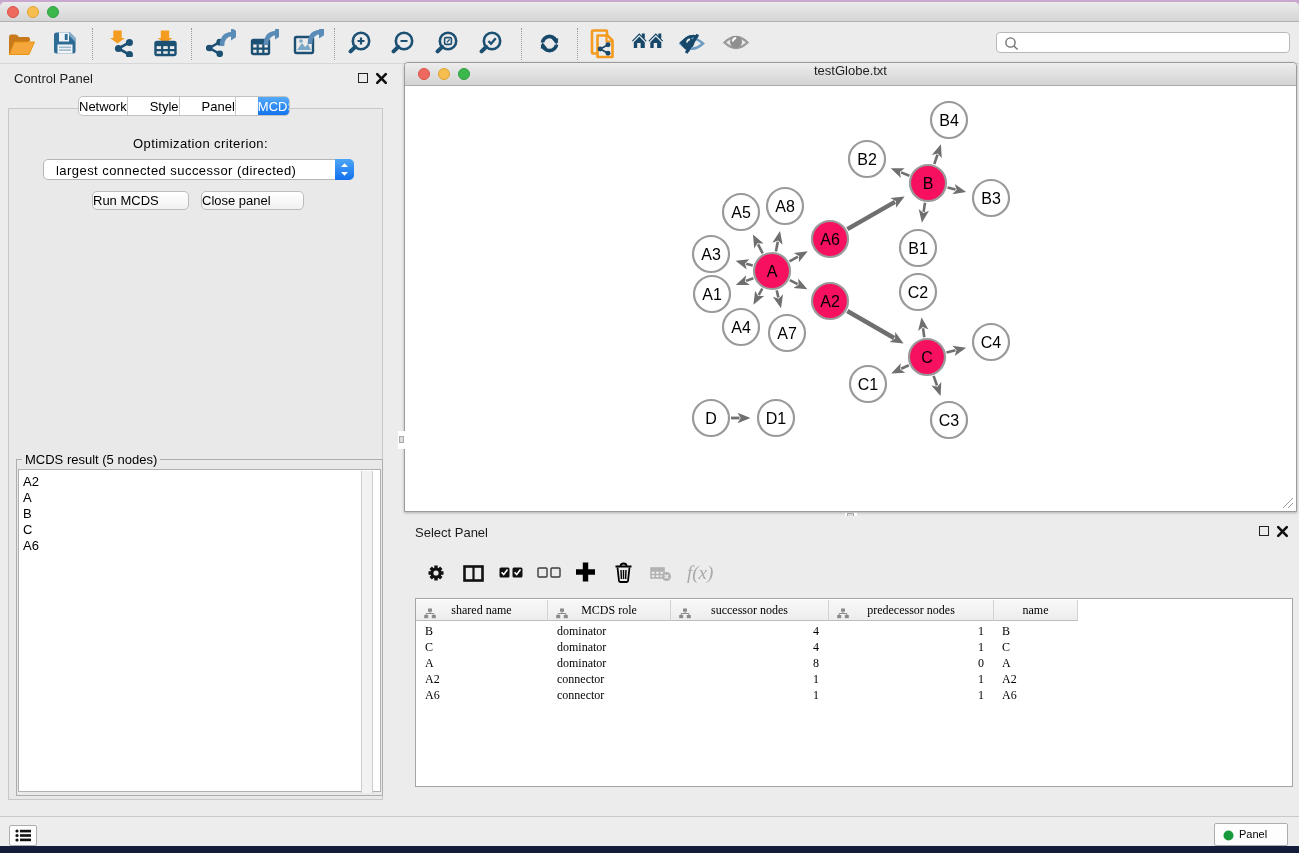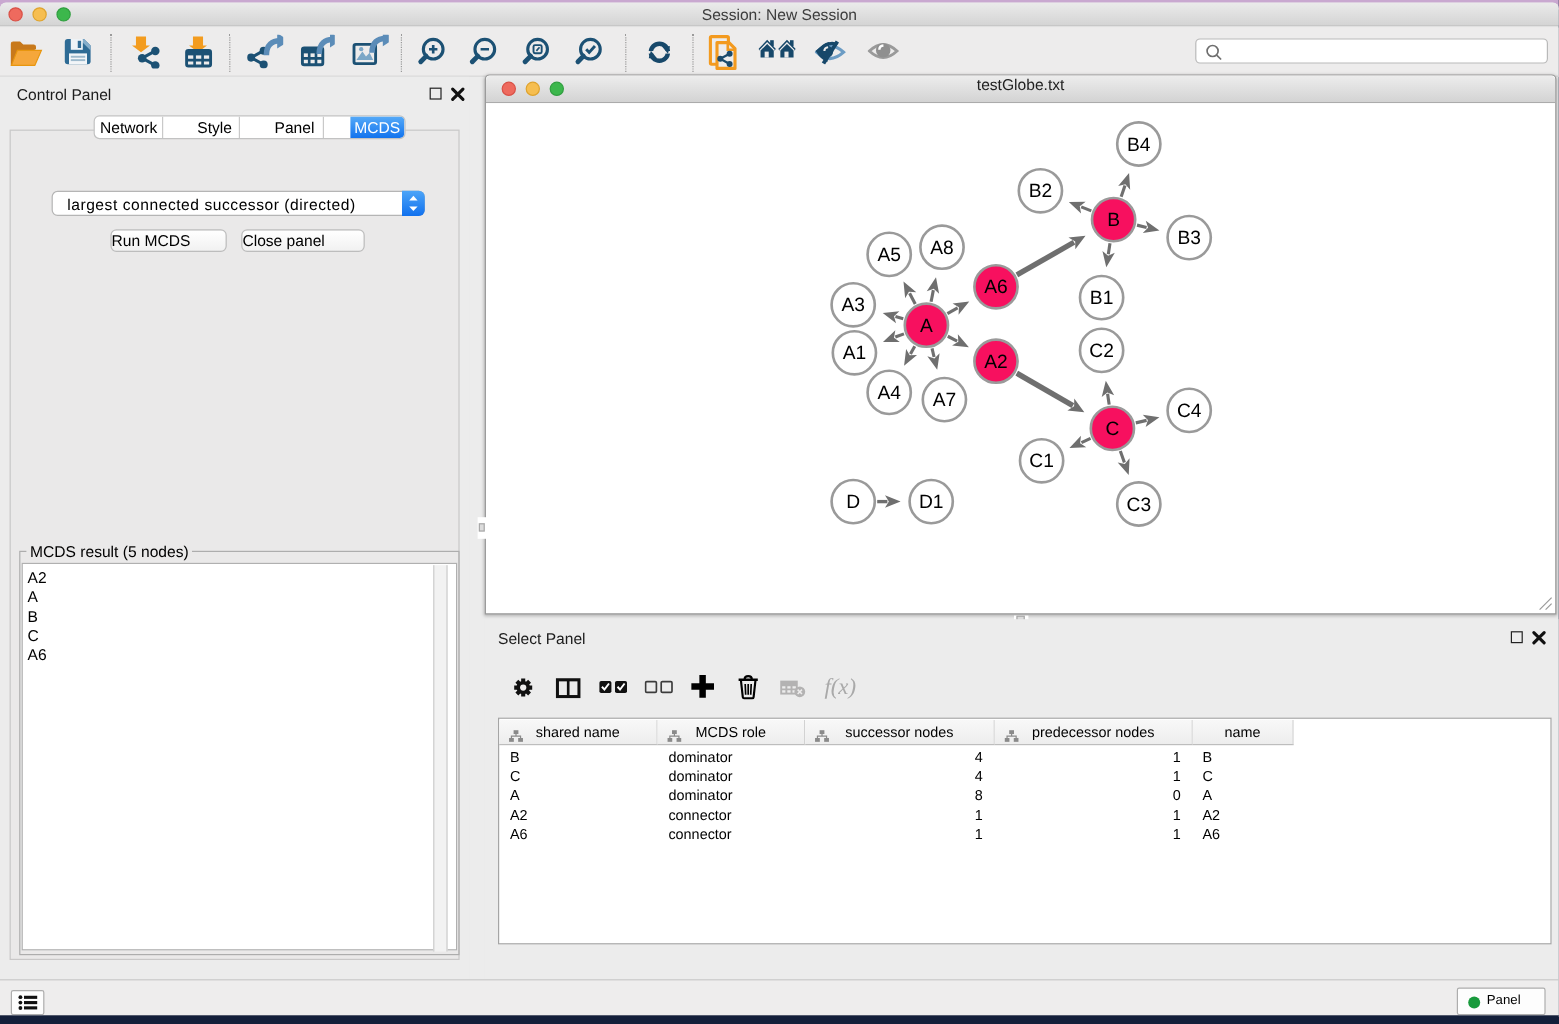--- a/index.html
+++ b/index.html
@@ -42,39 +42,38 @@
 #fs-list .items { left:4px; top:4px; font-size:13px; line-height:16px; color:#000; }
 #fs-scroll { right:7px; top:0.5px; width:12px; height:322px; background:#f2f2f2; border-left:1px solid #cccccc; border-right:1px solid #cccccc; }
 
 #netwin { left:404px; top:60px; width:893px; height:450px; background:#fff; border:1px solid #9b9b9b; border-radius:4px 4px 0 0; box-shadow:0 1px 3px rgba(0,0,0,0.25); }
 #net-titlebar { left:0; top:0; width:891px; height:23px; background:linear-gradient(#ededed,#d3d3d3); border-bottom:1px solid #ababab; border-radius:4px 4px 0 0; }
 #net-titlebar .t1 { left:13px; top:5px; } #net-titlebar .t2 { left:33px; top:5px; } #net-titlebar .t3 { left:53px; top:5px; }
 #net-title { left:0; top:0; width:891px; text-align:center; font-size:13px; color:#1f1f1f; }
 #graph { left:0; top:24px; }
 
 #tpanel { left:404px; top:514px; width:895px; height:300px; background:#ececec; }
-#ttable { left:11px; top:82px; width:878px; height:189px; background:#fff; border:1px solid #a5a5a5; }
+#ttable { left:11px; top:82px; width:878px; height:189px; background:#fff; border:1px solid #a5a5a5;font-family:Liberation Serif, serif; }
 .th { top:1px; height:21px; background:linear-gradient(#f8f8f8,#ededed); border-right:1px solid #d2d2d2; border-bottom:1px solid #bdbdbd; font-size:12px; color:#000; text-align:center; line-height:21px; }
 .td { font-size:12px; color:#000; height:16px; line-height:16px; }
 
 #btabs { left:671px; top:788px; height:22px; }
 
 #statusbar { left:0; top:814px; width:1299px; height:30px; background:#eeeded; border-top:1px solid #c9c9c9; }
 #menu-btn { left:9px; top:8px; width:28px; height:21px; background:#fdfdfd; border:1px solid #adadad; border-radius:2px; }
 #mem-btn { left:1214px; top:6px; width:74px; height:23px; background:#fdfdfd; border:1px solid #adadad; border-radius:2px; font-size:11px; color:#000; }
 </style>
 </head>
 <body>
 <div class="abs" id="desktop-top"></div>
 <div class="abs" id="app">
   <div class="abs" id="titlebar">
     <div class="abs tl r t1"></div>
       <div class="abs tl y t2"></div>
       <div class="abs tl g t3"></div>
-    <div class="abs" id="title-text">Session: New Session</div>
   </div>
   <div class="abs" id="toolbar">
       <svg class="abs" style="left:7px; top:8px;" width="30" height="28" viewBox="0 0 30 28">
         <path d="M2.5 23.5 L2.5 5.5 Q2.5 4 4 4 L9.5 4 L12 6.5 L21 6.5 Q22.5 6.5 22.5 8 L22.5 10" fill="#c8791b" stroke="#c8791b" stroke-width="1"></path>
         <path d="M2.5 23.5 L7.5 11 L27.5 11 L22 23.5 Z" fill="#f5a73b" stroke="#e8960f" stroke-width="1"></path>
       </svg>
       <svg class="abs" style="left:51px; top:6px;" width="28" height="28" viewBox="0 0 28 28">
         <path d="M3 6 Q3 3.5 5.5 3.5 L19 3.5 L24.5 9 L24.5 22 Q24.5 24.5 22 24.5 L5.5 24.5 Q3 24.5 3 22 Z" fill="#2e6b95"></path>
         <path d="M19 3.5 L24.5 9 L24.5 13 L16 4.5 Z" fill="#86aecb"></path>
         <rect x="8" y="3.5" width="10" height="9" fill="#eef3f7"></rect>
@@ -206,27 +205,28 @@
         </svg>
       </div>
     </div>
 
   <div class="abs" id="cpanel">
     <div class="abs paneltitle" style="left:14px; top:7px;">Control Panel</div>
     <div class="abs float-ico" style="left:358px; top:9px;"></div>
     <svg class="abs" style="left:375px; top:8px;" width="13" height="13" viewBox="0 0 13 13">
         <path d="M2.2 2.2 L10.8 10.8 M10.8 2.2 L2.2 10.8" stroke="#111" stroke-width="2.6" stroke-linecap="round"></path>
       </svg>
-    <div class="abs seg" style="left:78px; top:32px; width:260px; height:20px; z-index:2;gap:22px;">
+    <div class="abs seg" style="left:78px; top:32px; width:212px; height:20px; z-index:2;gap:22px;">
       <div class="s" style="width:73px;">Network</div>
       <div class="s" style="width:53px;">Style</div>
       <div class="s" style="width:60px;">Panel</div>
       <div class="s sel" style="width:58px;">MCDS</div>
     </div>
     <div class="abs" id="cp-body"></div>
+    <div class="abs" id="optlabel">Optimization criterion:</div>
     <div class="abs" id="dropdown">
       <div class="abs txt">largest connected successor (directed)</div>
       <div class="abs" id="dd-btn"><svg width="19" height="21" viewBox="0 0 19 21">
             <path d="M9.5 4.2 L13 8 L6 8 Z" fill="#fff"></path>
             <path d="M9.5 16.8 L13 13 L6 13 Z" fill="#fff"></path>
           </svg></div>
     </div>
     <div class="abs btn" style="left:92px; top:127px; width:97px; height:19px; line-height:17px;">Run MCDS</div>
     <div class="abs btn" style="left:201px; top:127px; width:103px; height:19px; line-height:17px;">Close panel</div>
     <div class="abs" id="fs"></div>

